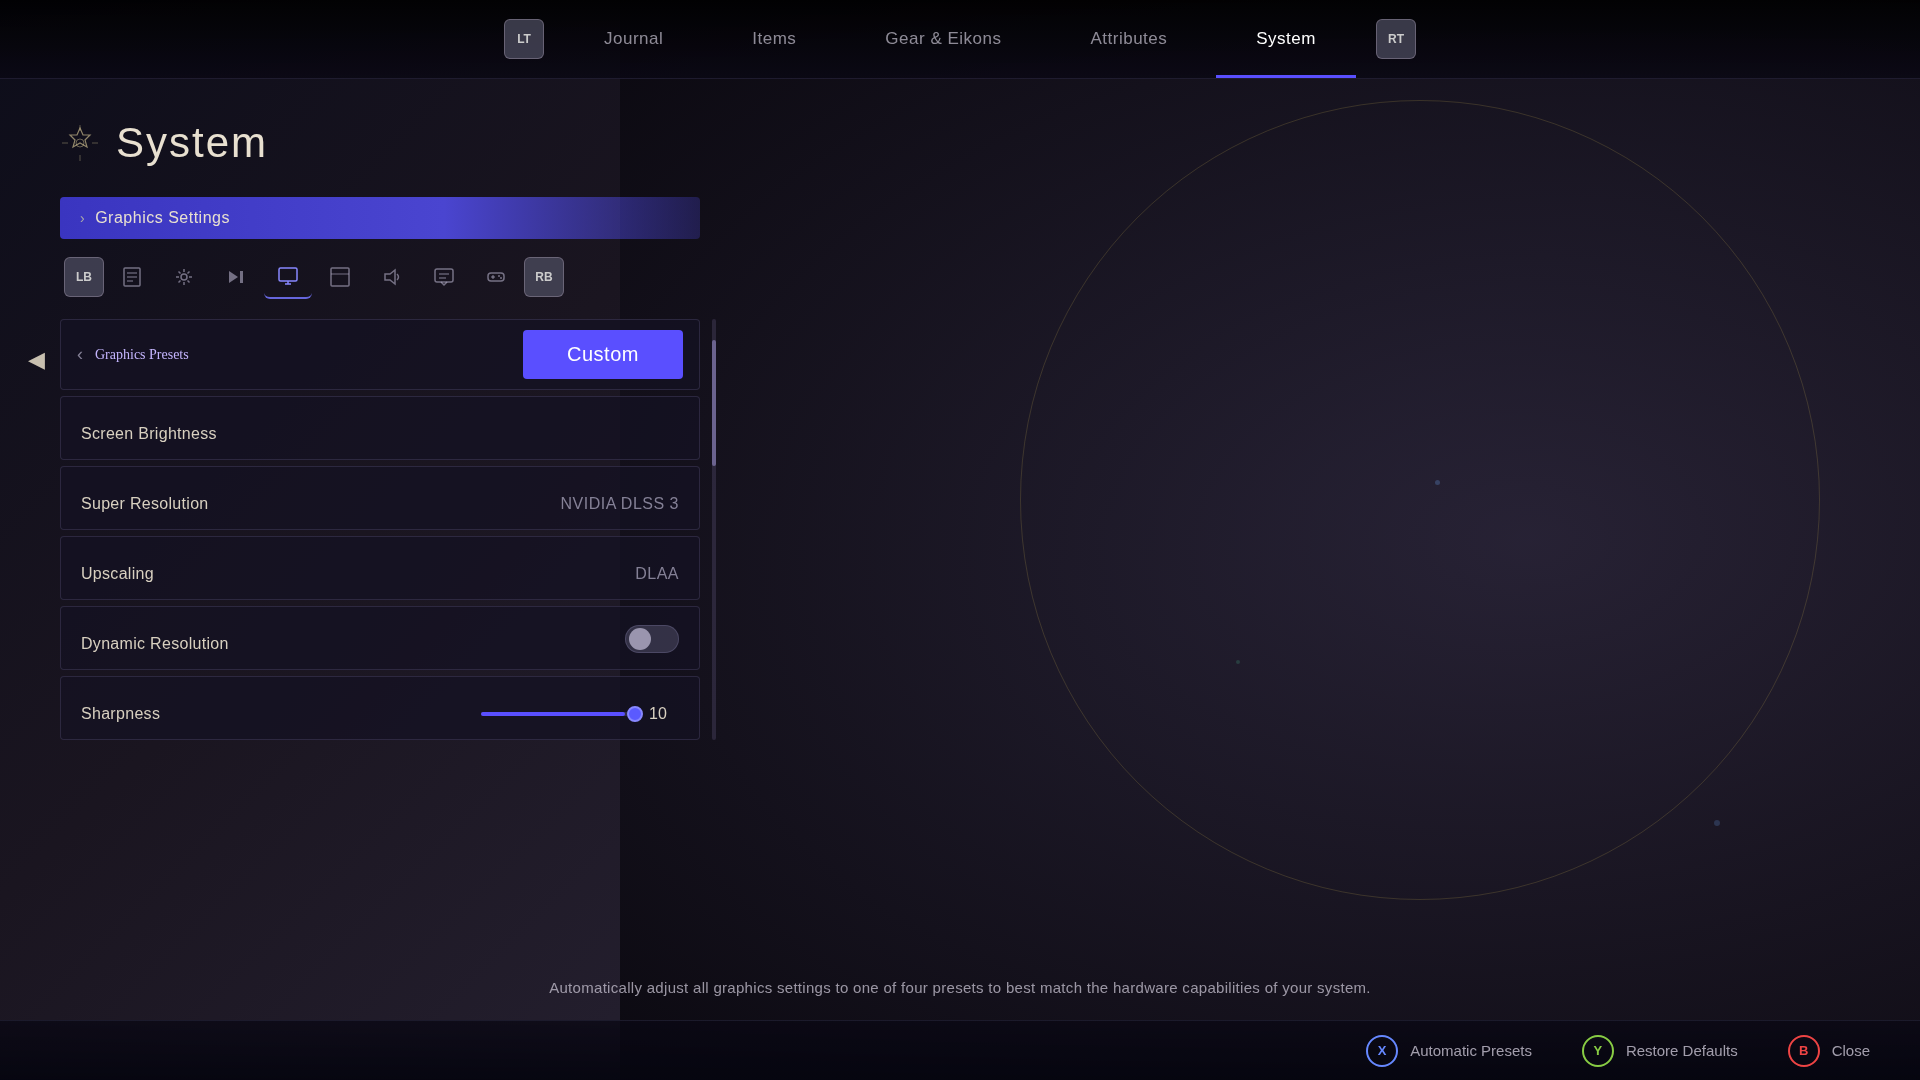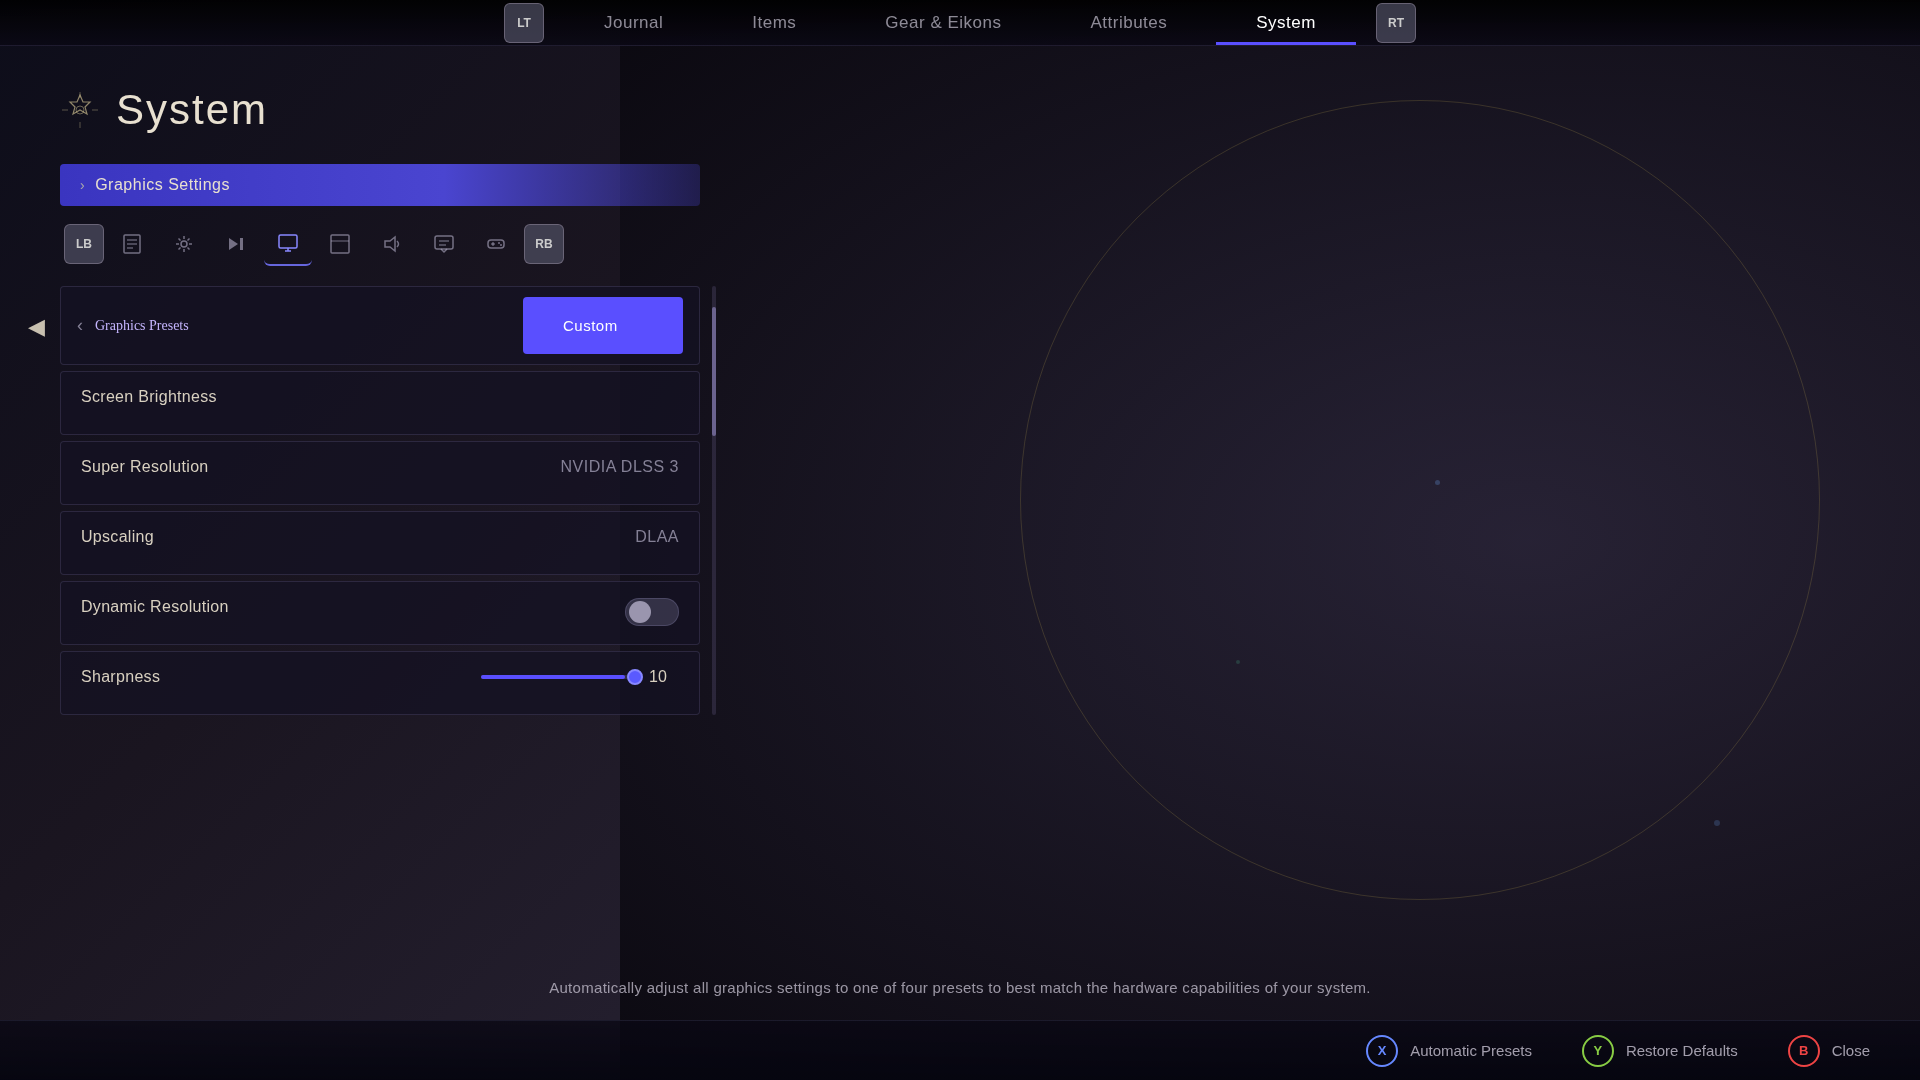--- a/index.html
+++ b/index.html
@@ -33,21 +33,21 @@
       z-index: 0;
     }
 
     
     .top-nav {
       position: relative;
       z-index: 10;
       display: flex;
       align-items: center;
       justify-content: center;
-      height: 46px;
+      height: 79px;
       background: linear-gradient(180deg, rgba(0,0,0,0.9) 0%, rgba(10,8,20,0.85) 100%);
       border-bottom: 1px solid rgba(100,90,150,0.3);
     }
 
     .nav-tabs {
       display: flex;
       align-items: center;
       gap: 9px;
       height: 100%;
     }
@@ -217,21 +217,21 @@
     }
 
     
     .setting-row {
       background: rgba(20,18,35,0.75);
       border: 1px solid rgba(80,75,110,0.4);
       border-radius: 4px;
       padding: 16px 20px;
       margin-bottom: 6px;
       display: flex;
-      align-items: flex-start;
+      align-items: flex-end;
       justify-content: space-between;
       min-height: 64px;
     }
 
     .setting-label {
       font-size: 16px;
       color: #d8d0c0;
       letter-spacing: 0.3px;
     }
 
@@ -275,26 +275,26 @@
 
     .presets-label {
       font-size: 14px;
       color: #c4b5fd;
       font-family: Liberation Serif, serif;
     }
 
     .presets-value-btn {
       background: #5a4fff;
       color: #ffffff;
-      padding: 20px 40px;
+      padding: 13px 40px;
       border-radius: 4px;
-      font-size: 15px;
+      font-size: 20px;
       letter-spacing: 0.5px;
       min-width: 160px;
-      text-align: left;
+      text-align: center;
     }
 
     
     .toggle {
       width: 54px;
       height: 28px;
       border-radius: 14px;
       background: rgba(60,58,80,0.8);
       border: 1px solid rgba(100,95,130,0.5);
       position: relative;

